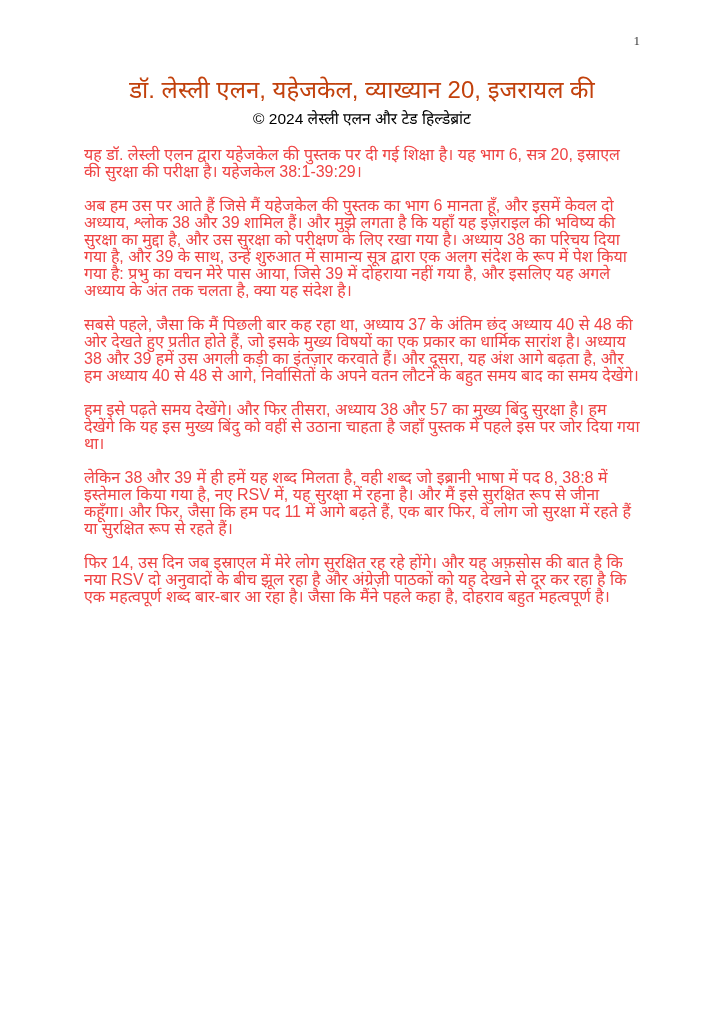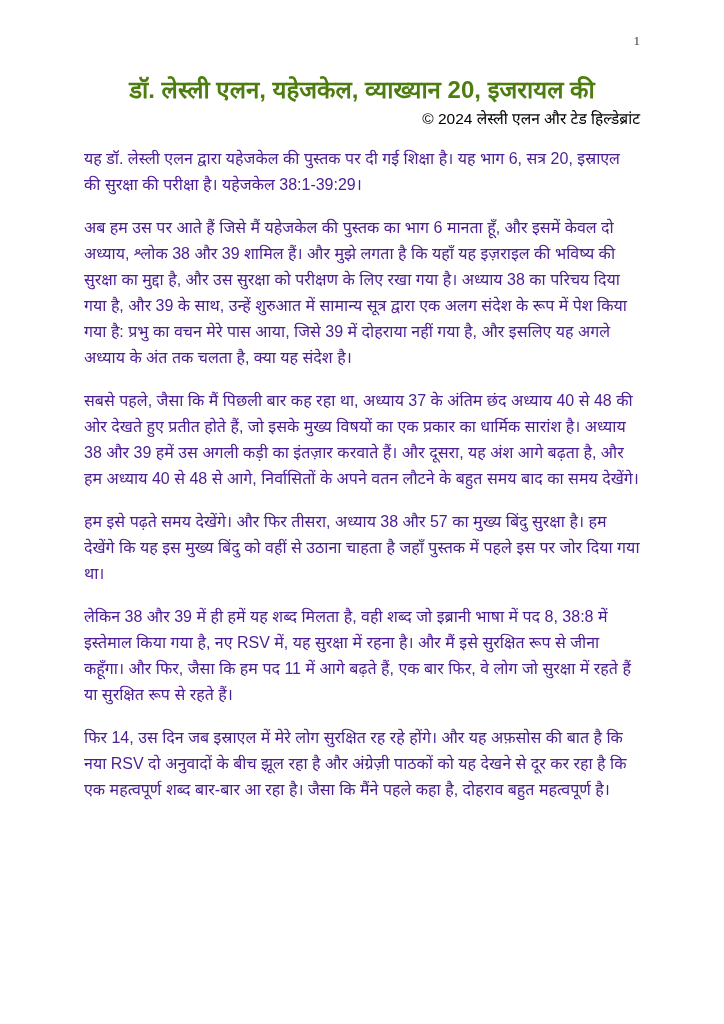--- a/index.html
+++ b/index.html
@@ -22,39 +22,39 @@
   .page-number {
     text-align: right;
     font-family: "Liberation Serif", "DejaVu Serif", serif;
     font-size: 13px;
     color: #3a3a3a;
     line-height: 1;
     margin-bottom: 26px;
   }
   .title-block {
     text-align: center;
-    font-weight: bold;
+    font-weight: normal;
     font-size: 24px;
     line-height: 33px;
-    color: #4d7c0f;
+    color: #c2410c;
     margin-bottom: 2px;
   }
   .copyright {
-    text-align: right;
+    text-align: center;
     font-size: 15.5px;
     line-height: 22px;
     color: #000000;
     margin-bottom: 16px;
   }
   .body-text p {
     margin: 0 0 17px 0;
     font-size: 16px;
-    line-height: 26px;
+    line-height: 17px;
     text-align: left;
-    color: #4c1d95;
+    color: #ef4444;
   }
 </style>
 </head>
 <body>
 
 <div class="page">
 
   <div class="page-number">1</div>
 
   <div class="title-block">

